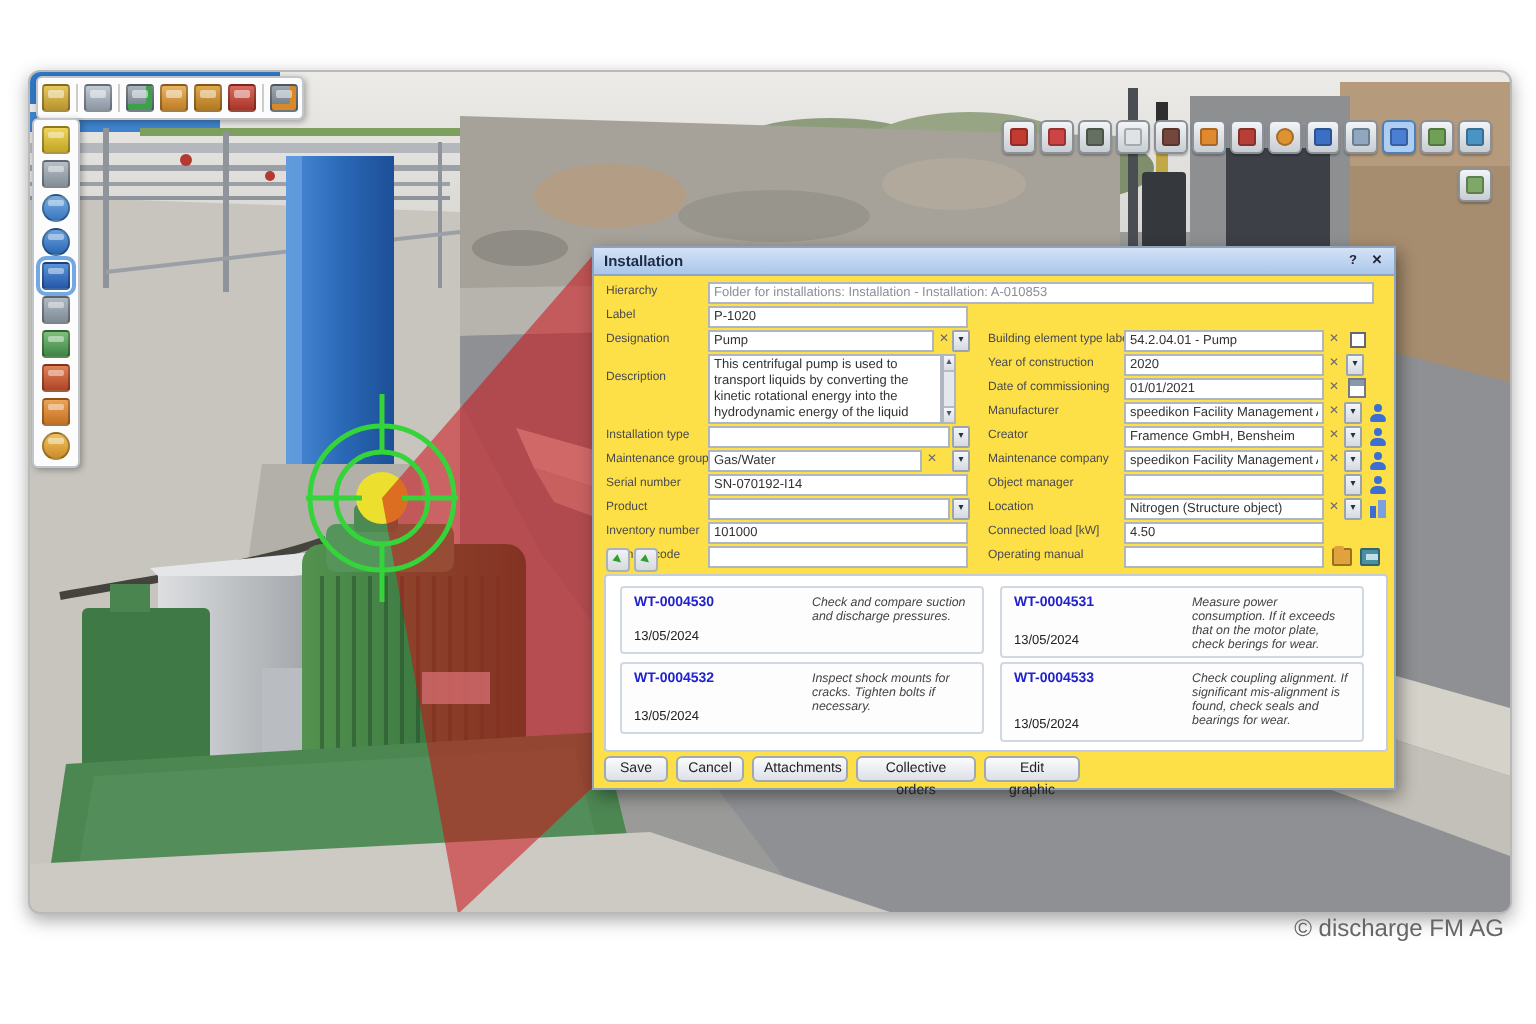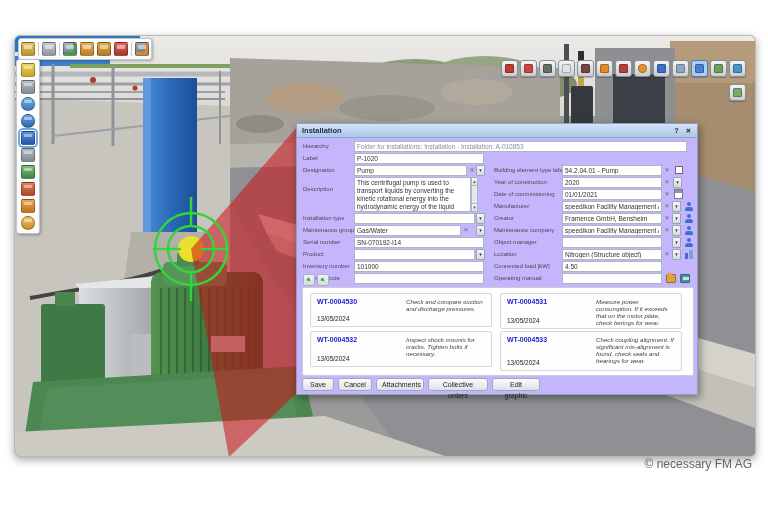--- a/index.html
+++ b/index.html
@@ -20,21 +20,21 @@
   .sico::after{content:'';position:absolute;left:2px;top:2px;width:8px;height:3px;background:rgba(255,255,255,.45);border-radius:1px;}
   .sel-side{outline:2px solid #74a8e0;outline-offset:1px;background:#cfe4f8;}
   
   #pano-toolbar{position:absolute;right:9px;top:24px;display:flex;gap:2px;}
   .pbtn{width:15px;height:15px;border:1px solid #8a9098;border-radius:3px;background:linear-gradient(#f2f4f6,#c8cdd3);
     display:flex;align-items:center;justify-content:center;box-shadow:0 1px 1px rgba(0,0,0,.25);}
   .pbtn.sel{background:#aecdf0;border-color:#4a80c0;}
   .pg{width:9px;height:9px;border-radius:1.5px;border:1px solid rgba(0,0,0,.25);box-sizing:border-box;}
   #pano-camera{position:absolute;right:9px;top:48px;}
   
-  #dlg{position:absolute;left:281px;top:87px;width:400px;height:270px;background:#c4b5fd;
+  #dlg{position:absolute;left:281px;top:87px;width:400px;height:270px;background:#fde047;
     border:1px solid #8fa2bd;box-shadow:2px 3px 8px rgba(0,0,0,.4);font-size:6.5px;color:#333;}
   #dlg-title{position:absolute;left:0;top:0;right:0;height:13px;background:linear-gradient(#d4e2f6,#aac6ea);
     border-bottom:1px solid #8fa6c6;}
   #dlg-title .t{position:absolute;left:5px;top:2px;font-size:7.5px;font-weight:bold;color:#1c2a44;}
   .tbico{position:absolute;top:2px;width:9px;height:9px;font-size:6.5px;line-height:9px;text-align:center;color:#223;font-weight:bold;}
   .flbl{position:absolute;font-size:6px;color:#4a4a52;line-height:11px;white-space:nowrap;}
   .fld{position:absolute;height:11px;background:#ffffff;border:1px solid #aeb6c2;box-sizing:border-box;
     font-family:"Liberation Sans",sans-serif;font-size:6.5px;color:#333;padding:0 2px;}
   .fld.ro{color:#8a8f98;}
   .ta{position:absolute;background:#fff;border:1px solid #aeb6c2;box-sizing:border-box;resize:none;
@@ -369,13 +369,13 @@
     </div>
 
     <button class="btn" style="left:5px;top:254px;width:32px;">Save</button>
     <button class="btn" style="left:41px;top:254px;width:34px;">Cancel</button>
     <button class="btn" style="left:79px;top:254px;width:48px;">Attachments</button>
     <button class="btn" style="left:131px;top:254px;width:60px;">Collective orders</button>
     <button class="btn" style="left:195px;top:254px;width:48px;">Edit graphic</button>
   </div>
 </div>
 
-<div id="copyright">© necessary FM AG</div>
+<div id="copyright">© discharge FM AG</div>
 
 </body></html>

